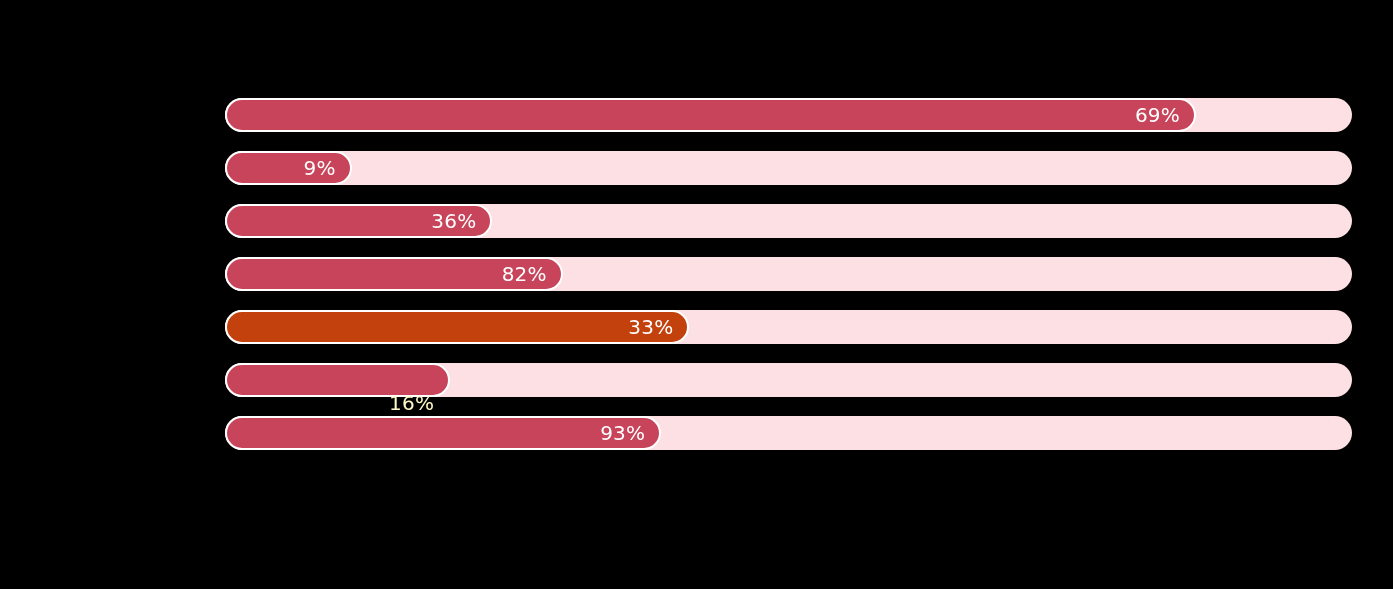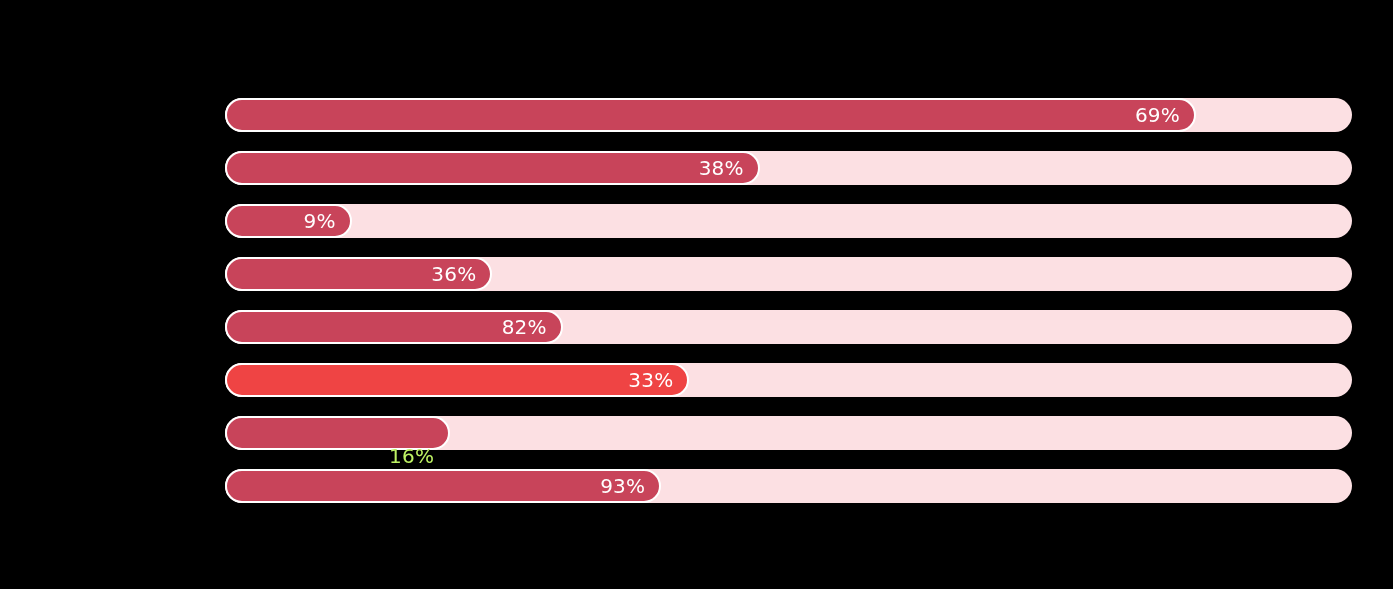--- a/index.html
+++ b/index.html
@@ -81,26 +81,20 @@
 
   <div class="bar-rows">
 
     <div class="bar-row">
       <div class="bar-track" style="background: rgb(252, 224, 227);"></div>
       <div class="bar-fill" style="width: 971px; background: rgb(200, 68, 90); border-color: rgb(255, 255, 255);">
         <span class="bar-value" style="color: rgb(255, 255, 255);">69%</span>
       </div>
     </div>
 
-    <div class="bar-row">
-      <div class="bar-track" style="background: rgb(252, 224, 227);"></div>
-      <div class="bar-fill" style="width: 534.754px; background: rgb(200, 68, 90); border-color: rgb(255, 255, 255);">
-        <span class="bar-value" style="color: rgb(255, 255, 255);">38%</span>
-      </div>
-    </div>
 
     <div class="bar-row">
       <div class="bar-track" style="background: rgb(252, 224, 227);"></div>
       <div class="bar-fill" style="width: 126.652px; background: rgb(200, 68, 90); border-color: rgb(255, 255, 255);">
         <span class="bar-value" style="color: rgb(255, 255, 255);">9%</span>
       </div>
     </div>
 
     <div class="bar-row">
       <div class="bar-track" style="background: rgb(252, 224, 227);"></div>
@@ -111,29 +105,29 @@
 
     <div class="bar-row">
       <div class="bar-track" style="background: rgb(252, 224, 227);"></div>
       <div class="bar-fill" style="width: 337.739px; background: rgb(200, 68, 90); border-color: rgb(255, 255, 255);">
         <span class="bar-value" style="color: rgb(255, 255, 255);">82%</span>
       </div>
     </div>
 
     <div class="bar-row">
       <div class="bar-track" style="background: rgb(252, 224, 227);"></div>
-      <div class="bar-fill" style="width: 464.391px; background: #ef4444; border-color: rgb(255, 255, 255);">
+      <div class="bar-fill" style="width: 464.391px; background: #c2410c; border-color: rgb(255, 255, 255);">
         <span class="bar-value" style="color: rgb(255, 255, 255);">33%</span>
       </div>
     </div>
 
     <div class="bar-row">
       <div class="bar-track" style="background: rgb(252, 224, 227);"></div>
       <div class="bar-fill" style="width: 225.159px; background: rgb(200, 68, 90); border-color: rgb(255, 255, 255);">
-        <span class="bar-value" style="color: #bef264; margin-top: 46px;">16%</span>
+        <span class="bar-value" style="color: #fef9c3; margin-top: 46px;">16%</span>
       </div>
     </div>
 
     <div class="bar-row">
       <div class="bar-track" style="background: rgb(252, 224, 227);"></div>
       <div class="bar-fill" style="width: 436.246px; background: rgb(200, 68, 90); border-color: rgb(255, 255, 255);">
         <span class="bar-value" style="color: rgb(255, 255, 255);">93%</span>
       </div>
     </div>
 

